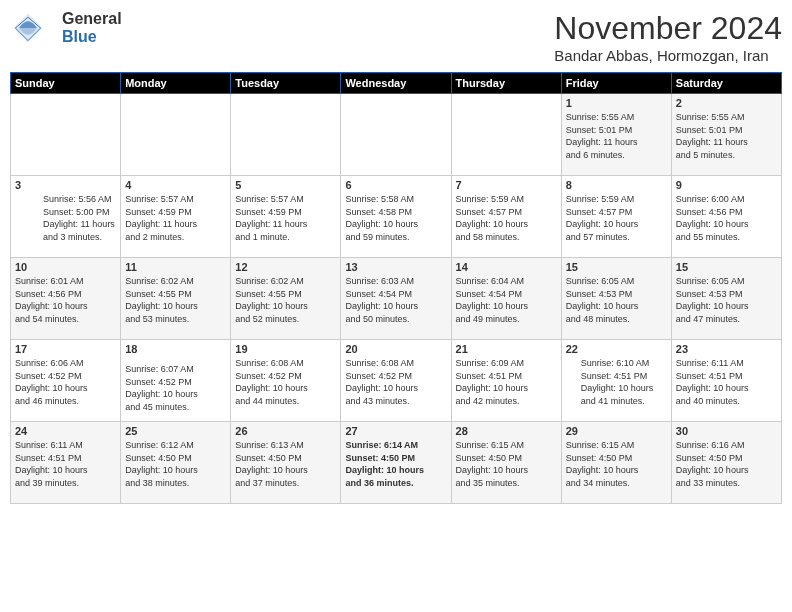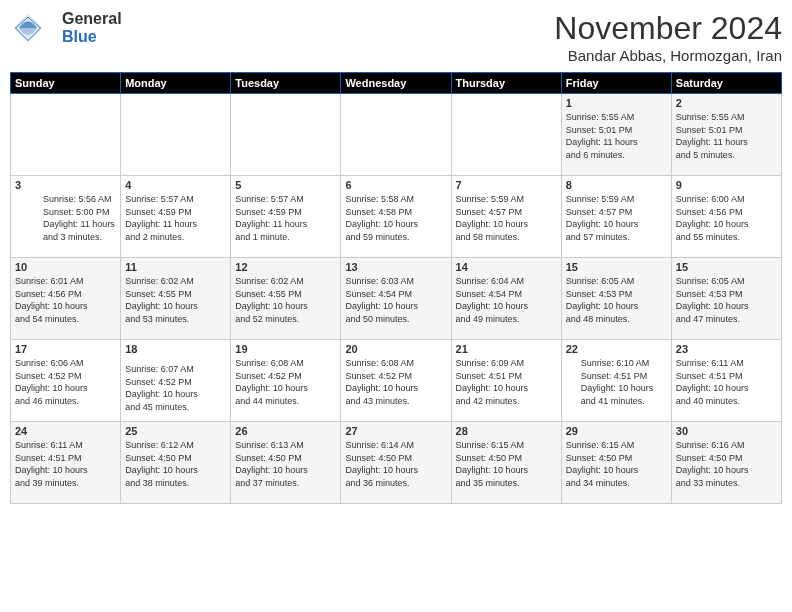--- a/index.html
+++ b/index.html
@@ -40,21 +40,21 @@
     .logo-blue {
       font-size: 16px;
       font-weight: bold;
       color: #2a6db5;
     }
     .logo-icon {
       width: 36px;
       height: 36px;
     }
     .title-block {
-      text-align: right;
+      text-align: left;
     }
     .month-title {
       font-size: 32px;
       font-weight: normal;
       color: #333;
     }
     .subtitle {
       font-size: 15px;
       color: #333;
     }
@@ -330,21 +330,21 @@
           </td>
           <td>
             <span class="day-number">26</span>
             <div class="day-info" style="white-space: pre-line;">Sunrise: 6:13 AM
 Sunset: 4:50 PM
 Daylight: 10 hours
 and 37 minutes.</div>
           </td>
           <td>
             <span class="day-number">27</span>
-            <div class="day-info" style="white-space: pre-line;">Sunrise: 6:14 AM
+            <div class="day-info" style="white-space: pre-line; font-weight: bold;">Sunrise: 6:14 AM
 Sunset: 4:50 PM
 Daylight: 10 hours
 and 36 minutes.</div>
           </td>
           <td>
             <span class="day-number">28</span>
             <div class="day-info" style="white-space: pre-line;">Sunrise: 6:15 AM
 Sunset: 4:50 PM
 Daylight: 10 hours
 and 35 minutes.</div>

